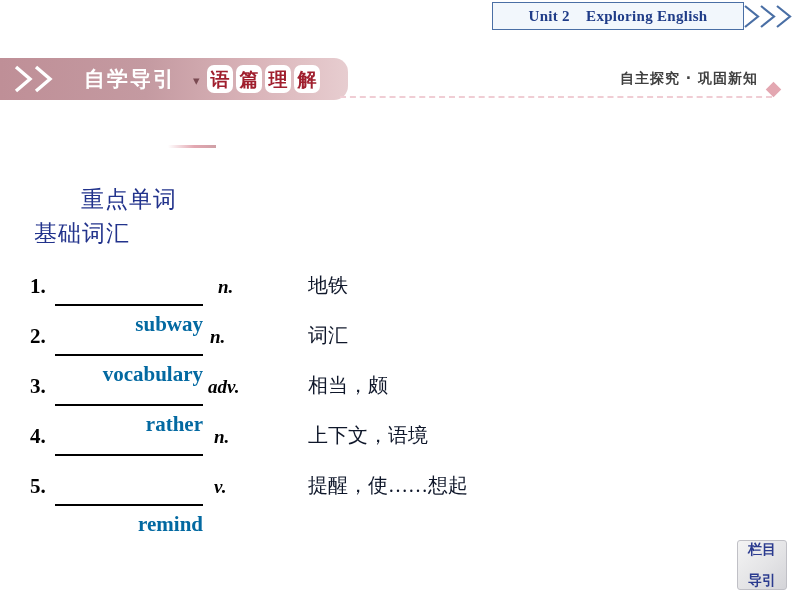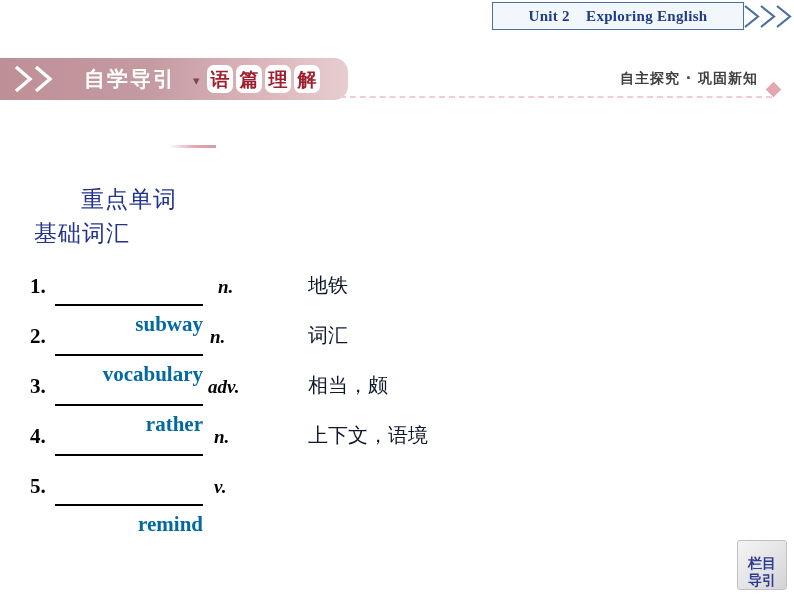--- a/index.html
+++ b/index.html
@@ -213,21 +213,21 @@
     background: linear-gradient(135deg, #f4f4f4 0%, #e4e4e6 55%, #d4d4d8 100%);
     border: 1px solid #c0c0c6;
     border-radius: 3px;
     color: #2b3b8f;
     font-size: 14px;
     font-weight: bold;
     font-family: "DejaVu Sans", "Liberation Sans", sans-serif;
     display: flex;
     flex-direction: column;
     align-items: center;
-    justify-content: flex-end;
+    justify-content: space-between;
     line-height: 17px;
     white-space: pre;
   }
 </style>
 </head>
 <body>
 
 <div class="top-bar">
   <div class="unit-box"></div>
   <div class="unit-text">Unit 2    Exploring English</div>
@@ -298,20 +298,21 @@
     <span class="v-blank"></span>
     <span class="v-pos" style="left:184px">n.</span>
     <span class="v-def">上下文，语境</span>
   </div>
 
   <div class="vocab-row">
     <span class="v-num">5.</span>
     <span class="v-blank"></span>
     <span class="v-answer">remind</span>
     <span class="v-pos" style="left:184px">v.</span>
+    <span class="v-def">提醒，使……想起</span>
   </div>
 
 </div>
 
 <div class="corner-btn">
   <span>栏目</span>
   <span>导引</span>
 </div>
 
 </body></html>

